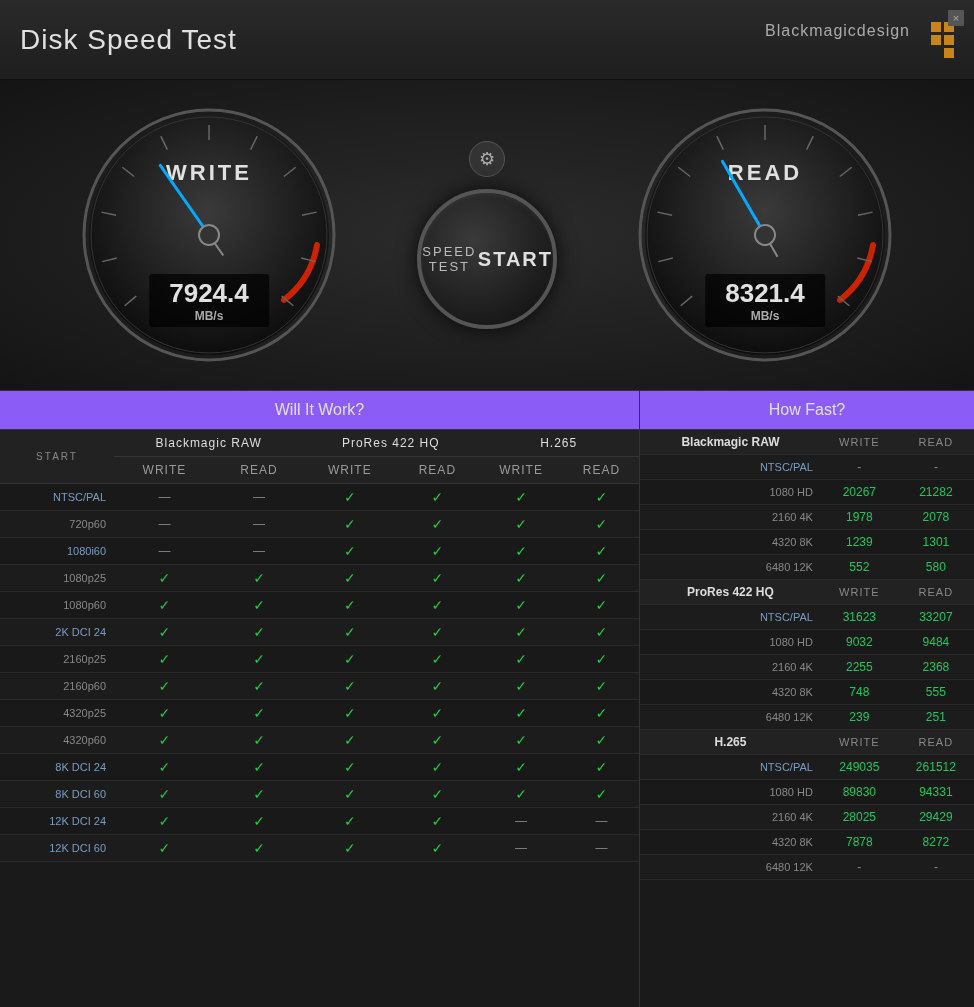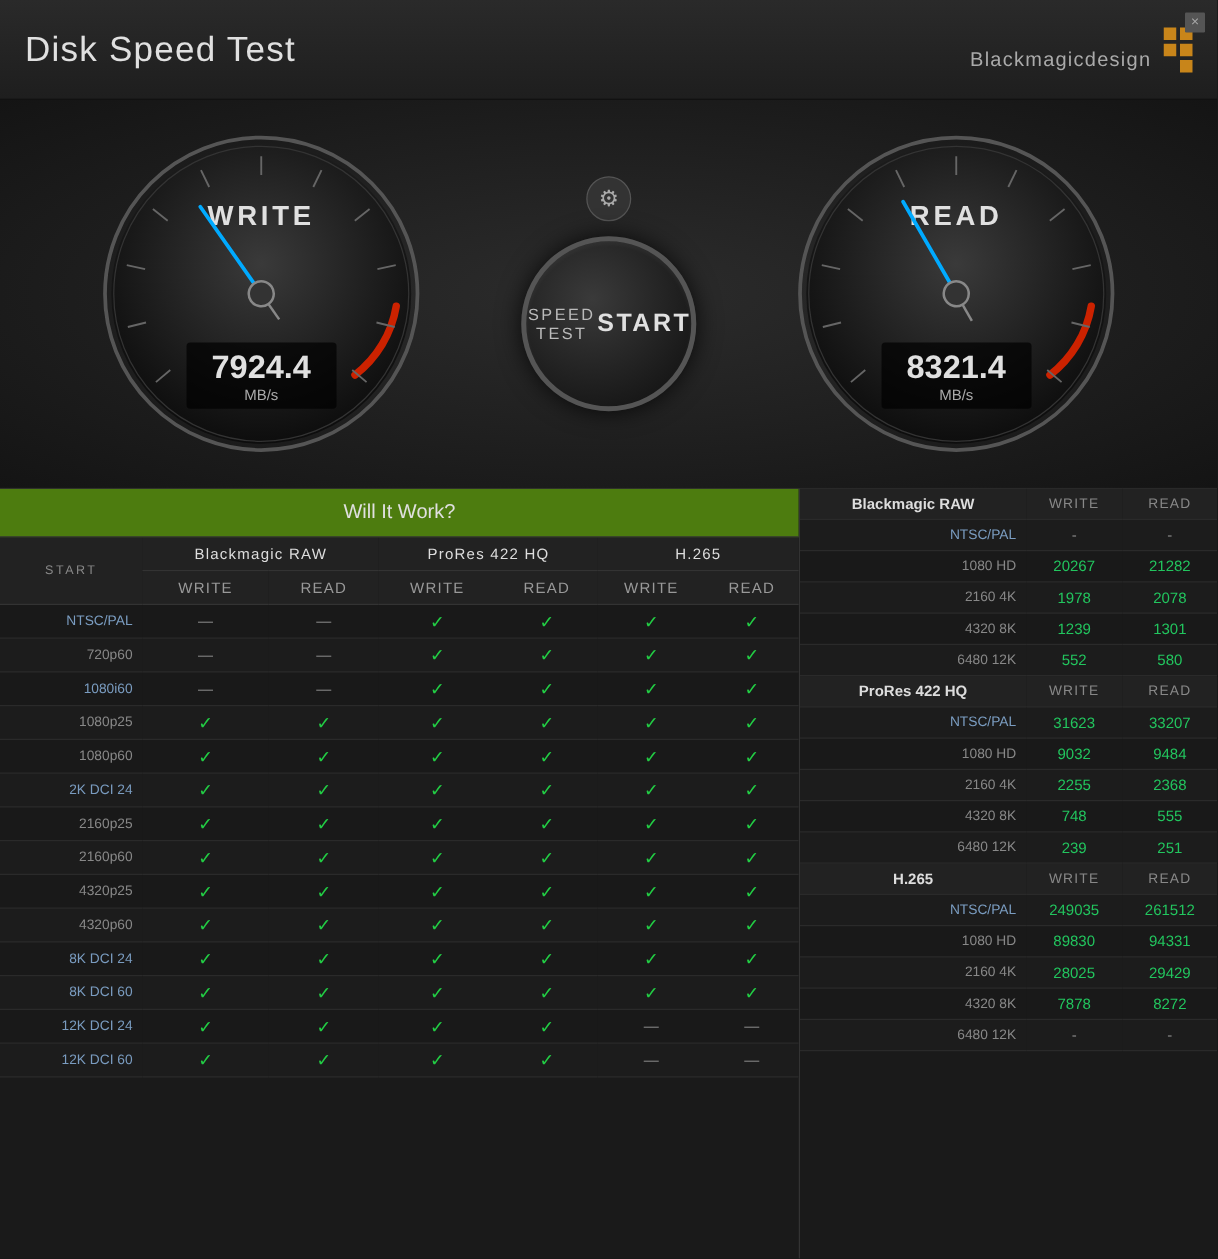--- a/index.html
+++ b/index.html
@@ -23,22 +23,22 @@
       height: 80px;
     }
     .title-bar .app-title {
       font-size: 28px;
       color: #e0e0e0;
       font-weight: 300;
       letter-spacing: 1px;
     }
     .brand-area {
       display: flex;
-      align-items: flex-end;
-      gap: 10px;
+      align-items: flex-start;
+      gap: 21px;
     }
     .brand-name {
       font-size: 16px;
       color: #aaa;
       letter-spacing: 1px;
     }
     .brand-logo {
       display: flex;
       flex-direction: column;
       gap: 3px;
@@ -96,20 +96,21 @@
     }
     .gauge-readout .value {
       font-size: 26px;
       font-weight: bold;
       color: #e0e0e0;
       text-align: center;
     }
     .gauge-readout .unit {
       font-size: 12px;
       color: #aaa;
+      font-weight: bold;
     }
 
     
     .center-area {
       display: flex;
       flex-direction: column;
       align-items: center;
       gap: 12px;
     }
     .settings-btn {
@@ -158,21 +159,21 @@
       border-top: 1px solid #333;
     }
 
     
     .left-table {
       flex: 0 0 640px;
       border-right: 1px solid #333;
       overflow: hidden;
     }
     .table-header {
-      background: #4d7c0f;
+      background: #8b5cf6;
       text-align: center;
       padding: 10px;
       font-size: 16px;
       color: #e0e0e0;
       border-bottom: 1px solid #333;
     }
 
     
     .right-table {
       flex: 1;
@@ -556,20 +557,21 @@
       <td class="check">✓</td>
       <td class="check">✓</td>
       <td class="dash">—</td>
       <td class="dash">—</td>
     </tr>
           </tbody>
       </table>
     </div>
 
     <div class="right-table">
+      <div class="table-header">How Fast?</div>
       <table>
         <tbody id="right-tbody">
         <tr class="section-header">
       <td colspan="1" style="font-weight:bold;color:#ddd;padding:5px 8px;">Blackmagic RAW</td>
       <td class="write-col" style="color:#888;font-size:11px;letter-spacing:1px;text-align:center;">WRITE</td>
       <td class="read-col" style="color:#888;font-size:11px;letter-spacing:1px;text-align:center;">READ</td>
     </tr>
             <tr>
         <td class="format-r highlight">NTSC/PAL</td>
         <td class="">-</td>

